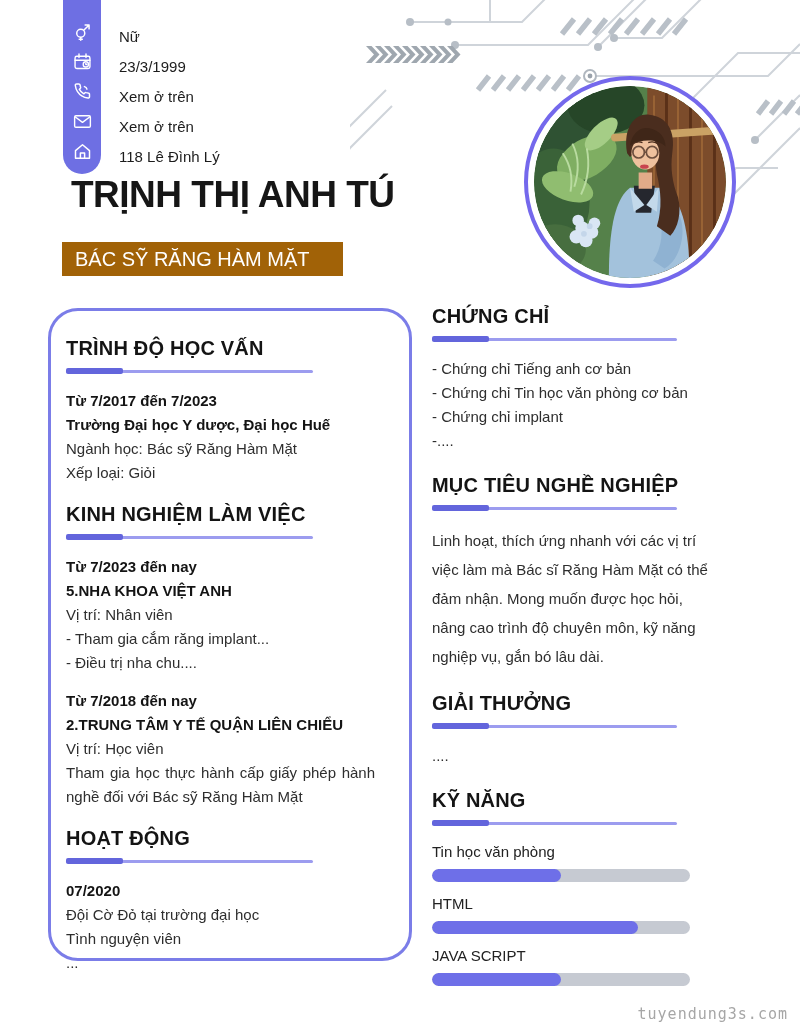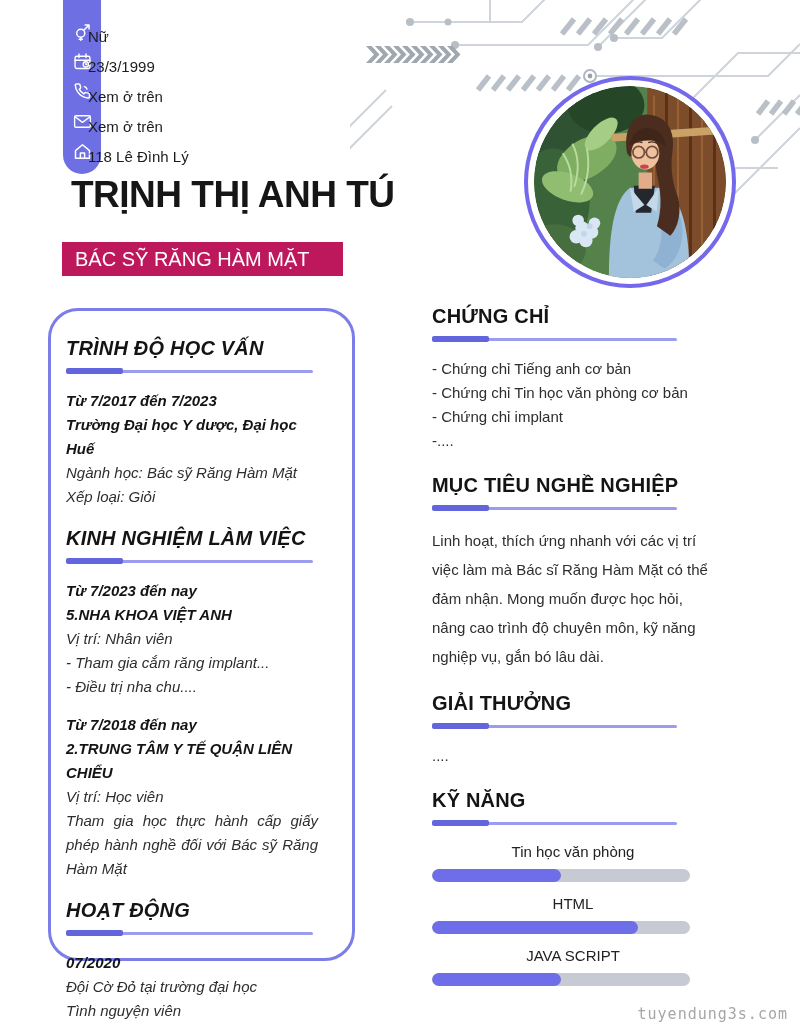--- a/index.html
+++ b/index.html
@@ -10,62 +10,62 @@
   
   .circuit{position:absolute;top:0;right:0;width:450px;height:250px;z-index:0;}
   
   .contact-bar{
     position:absolute;left:63px;top:0;width:38px;height:174px;
     background:#6e6fe3;border-radius:0 0 19px 19px;
     display:flex;flex-direction:column;align-items:center;
     padding-top:21px;box-sizing:border-box;gap:9px;z-index:2;
   }
   .contact-bar svg{width:21px;height:21px;display:block;}
-  .contact-values{position:absolute;left:88px;top:22px;z-index:2;}
+  .contact-values{position:absolute;left:119px;top:22px;z-index:2;}
   .contact-values .cv-row{height:30px;line-height:30px;font-size:15px;color:#1c1c1c;white-space:nowrap;}
   
   .photo{
     position:absolute;left:524px;top:76px;width:212px;height:212px;box-sizing:border-box;
     border:4px solid #7468ec;border-radius:50%;background:#ffffff;padding:6px;z-index:1;
   }
   .photo svg{width:192px;height:192px;border-radius:50%;display:block;}
   
   .name{
     position:absolute;left:71px;top:174px;margin:0;z-index:2;
     font-size:37px;font-weight:800;letter-spacing:-.5px;color:#161616;white-space:nowrap;
   }
   .badge{
     position:absolute;left:62px;top:242px;width:281px;height:34px;line-height:34px;
-    background:#be185d;color:#ffffff;font-size:20px;padding-left:13px;box-sizing:border-box;
+    background:#a16207;color:#ffffff;font-size:20px;padding-left:13px;box-sizing:border-box;
     z-index:2;white-space:nowrap;
   }
   
   .h2{font-size:20px;font-weight:700;color:#141414;margin:0;letter-spacing:.2px;white-space:nowrap;}
   .rule{position:relative;height:6px;margin:8px 0 15px;}
   .rule .thin{position:absolute;left:0;right:0;top:2px;height:3px;background:#9c9cef;border-radius:2px;}
   .rule .thick{position:absolute;left:0;top:0;height:6px;width:57px;background:#6365dc;border-radius:2px;}
   
   .t{font-size:15px;line-height:24px;color:#2e2e2e;margin:0;}
   .b{font-weight:700;color:#141414;}
   .just{text-align:justify;}
   
   .left-panel{
-    position:absolute;left:48px;top:308px;width:307px;height:653px;box-sizing:border-box;
-    border:3px solid #7b7de8;border-radius:30px;padding:26px 34px 0 15px;z-index:2;font-style:italic;
+    position:absolute;left:48px;top:308px;width:364px;height:653px;box-sizing:border-box;
+    border:3px solid #7b7de8;border-radius:30px;padding:26px 34px 0 15px;z-index:2;
   }
   .left-panel .rule{width:247px;}
   .gap-sec{height:18px;}
   .gap-job{height:14px;}
   
   .right-col{position:absolute;left:432px;top:305px;width:282px;z-index:2;}
   .right-col .rule{width:245px;}
   .objective-text{font-size:15px;line-height:29px;color:#2e2e2e;margin:0;}
   .rsec{margin-bottom:21px;}
   
-  .skill{margin-bottom:11px;text-align:center;}
+  .skill{margin-bottom:11px;}
   .skill-label{font-size:15px;color:#222;line-height:21px;margin-bottom:7px;}
   .skill-track{height:13px;width:258px;background:#c6cad2;border-radius:7px;overflow:hidden;}
   .skill-fill{height:100%;background:#6e6fe8;border-radius:7px;}
   
   .watermark{
     position:absolute;right:12px;bottom:12px;z-index:2;
     font-family:"DejaVu Sans Mono","Liberation Mono",monospace;
     font-size:15px;color:#a6a6a6;letter-spacing:1px;
   }
 </style>

